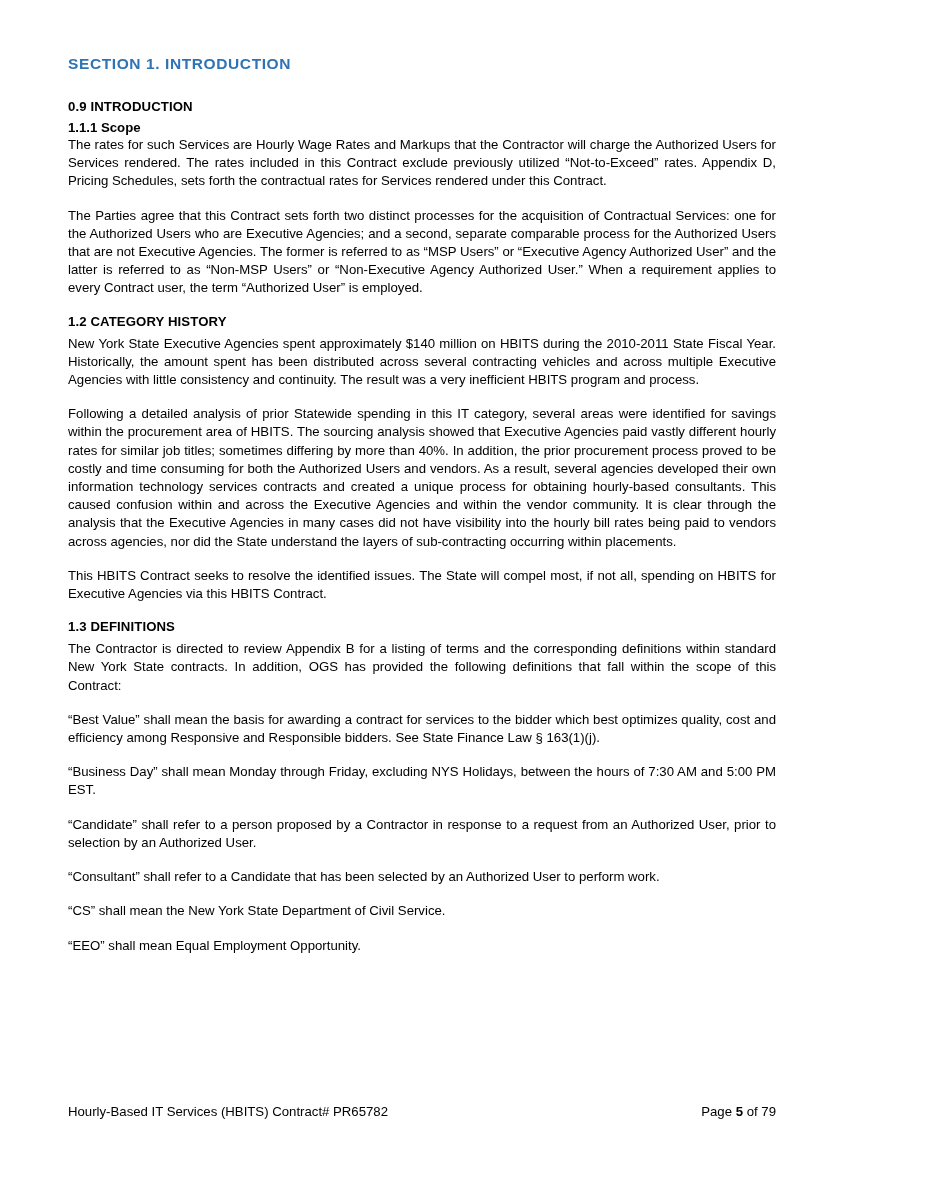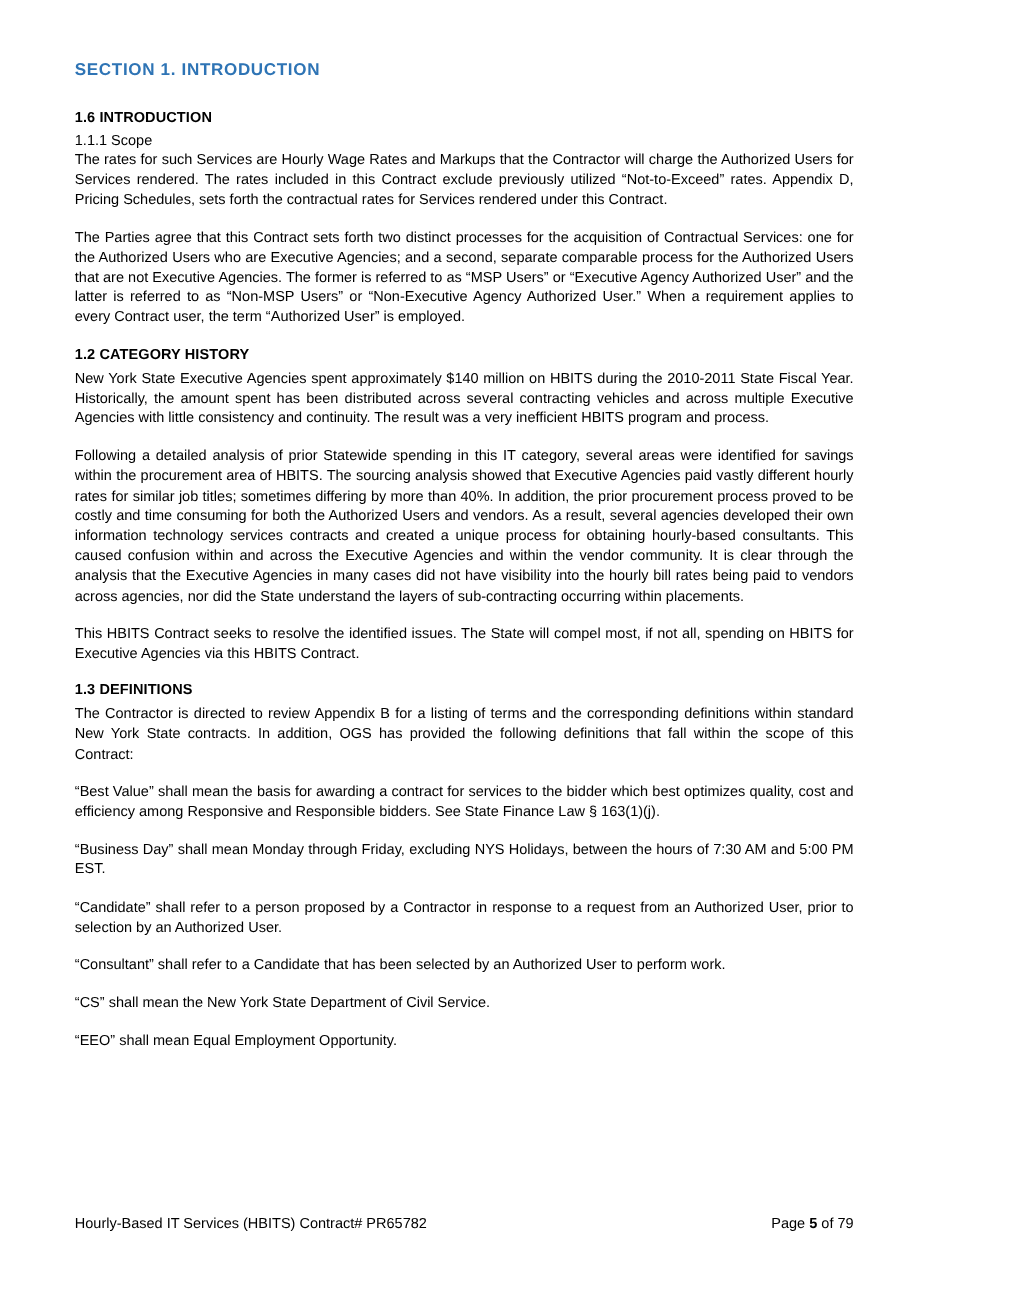--- a/index.html
+++ b/index.html
@@ -31,21 +31,21 @@
     margin: 0 0 26px 0;
   }
   .heading {
     font-size: 13.2px;
     font-weight: bold;
     margin: 0 0 6px 0;
     letter-spacing: 0.1px;
   }
   .subheading {
     font-size: 13.2px;
-    font-weight: normal;
+    font-weight: bold;
     margin: 0 0 1px 0;
   }
   p.body {
     font-size: 13.2px;
     line-height: 18.2px;
     text-align: justify;
     margin: 0 0 16px 0;
   }
   .defn {
     font-size: 13.2px;
@@ -71,21 +71,21 @@
     font-weight: bold;
   }
 </style>
 </head>
 <body>
 
 <div class="page">
 
   <h1 class="section-title">SECTION 1. INTRODUCTION</h1>
 
-  <h2 class="heading">1.6 INTRODUCTION</h2>
+  <h2 class="heading">0.9 INTRODUCTION</h2>
 
   <h3 class="subheading">1.1.1 Scope</h3>
 
 
   <p class="body">The rates for such Services are Hourly Wage Rates and Markups that the Contractor will charge the Authorized Users for Services rendered.  The rates included in this Contract exclude previously utilized “Not-to-Exceed” rates.   Appendix D, Pricing Schedules, sets forth the contractual rates for Services rendered under this Contract.</p>
 
   <p class="body">The Parties agree that this Contract sets forth two distinct processes for the acquisition of Contractual Services:  one for the Authorized Users who are Executive Agencies; and a second, separate comparable process for the Authorized Users that are not Executive Agencies.  The former is referred to as “MSP Users” or “Executive Agency Authorized User” and the latter is referred to as “Non-MSP Users” or “Non-Executive Agency Authorized User.”  When a requirement applies to every Contract user, the term “Authorized User” is employed.</p>
 
   <h2 class="heading">1.2 CATEGORY HISTORY</h2>
 

